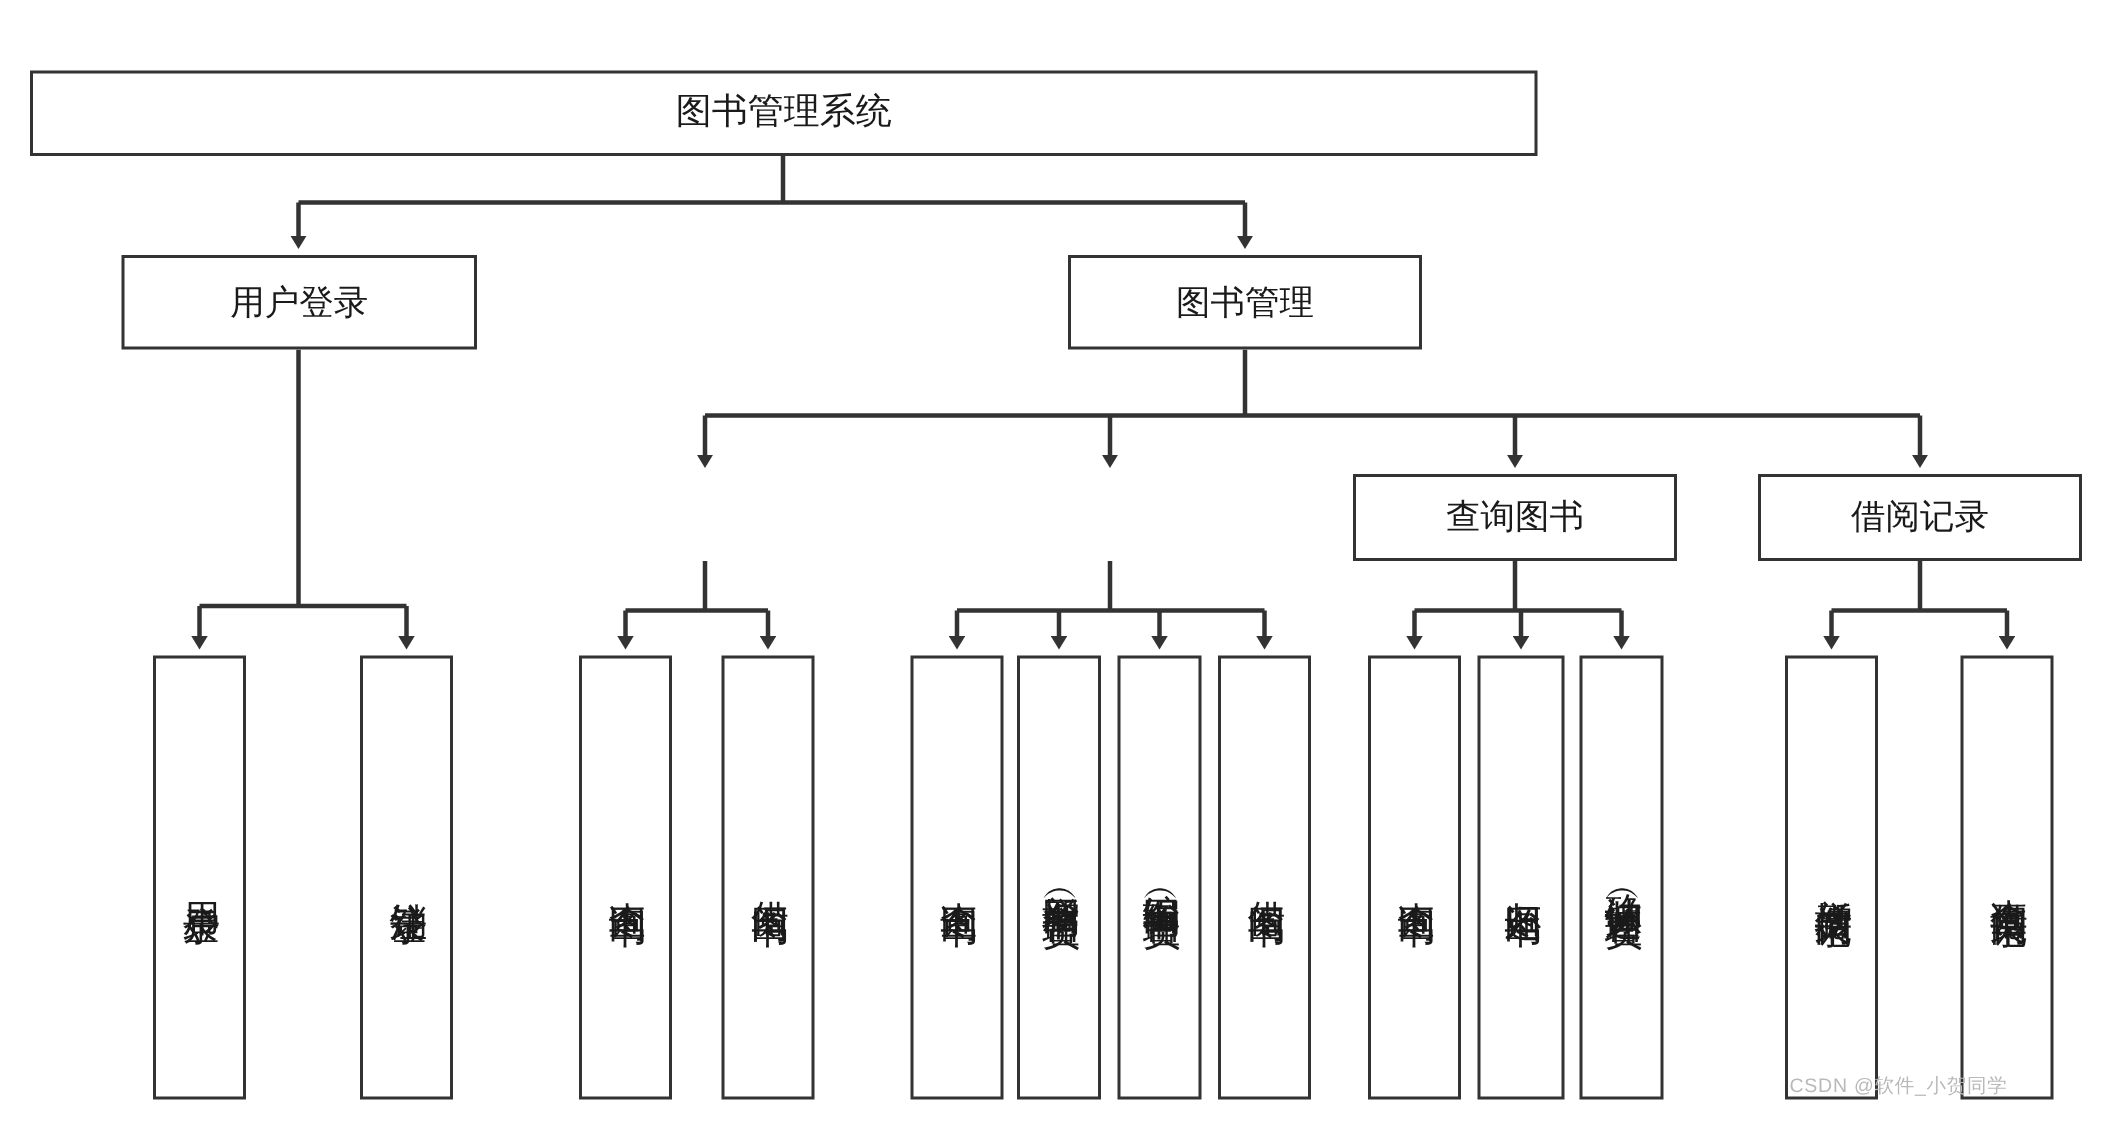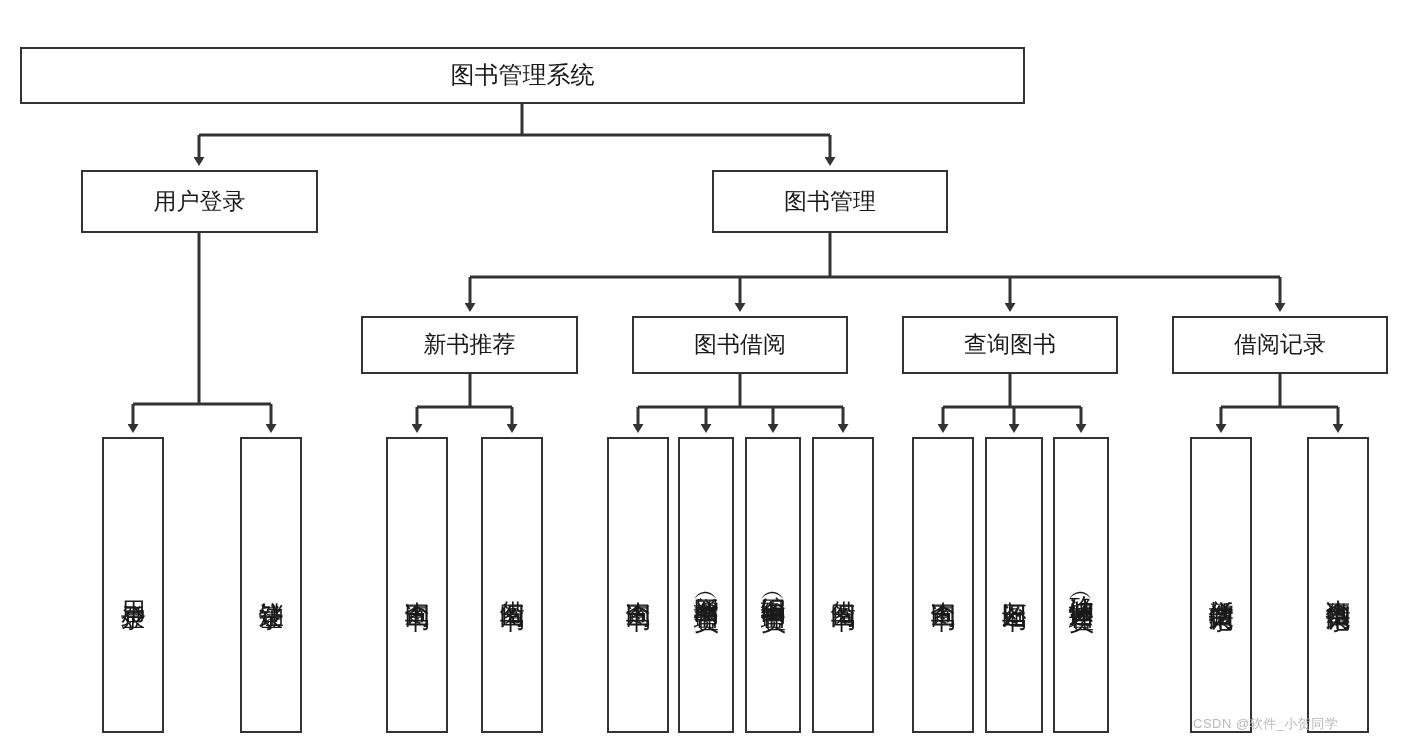--- a/index.html
+++ b/index.html
@@ -122,26 +122,20 @@
     <span>图书管理系统</span>
   </div>
 
   <div class="node node-h" style="left:81px; top:170px; width:237px; height:63px;">
     <span>用户登录</span>
   </div>
   <div class="node node-h" style="left:712px; top:170px; width:236px; height:63px;">
     <span>图书管理</span>
   </div>
 
-  <div class="node node-h" style="left:361px; top:316px; width:217px; height:58px;">
-    <span>新书推荐</span>
-  </div>
-  <div class="node node-h" style="left:632px; top:316px; width:216px; height:58px;">
-    <span>图书借阅</span>
-  </div>
   <div class="node node-h" style="left:902px; top:316px; width:216px; height:58px;">
     <span>查询图书</span>
   </div>
   <div class="node node-h" style="left:1172px; top:316px; width:216px; height:58px;">
     <span>借阅记录</span>
   </div>
 
   <div class="node node-v" style="left:102px; top:437px; width:62px; height:296px;">
     <span class="vtext">用户登录</span>
   </div>

